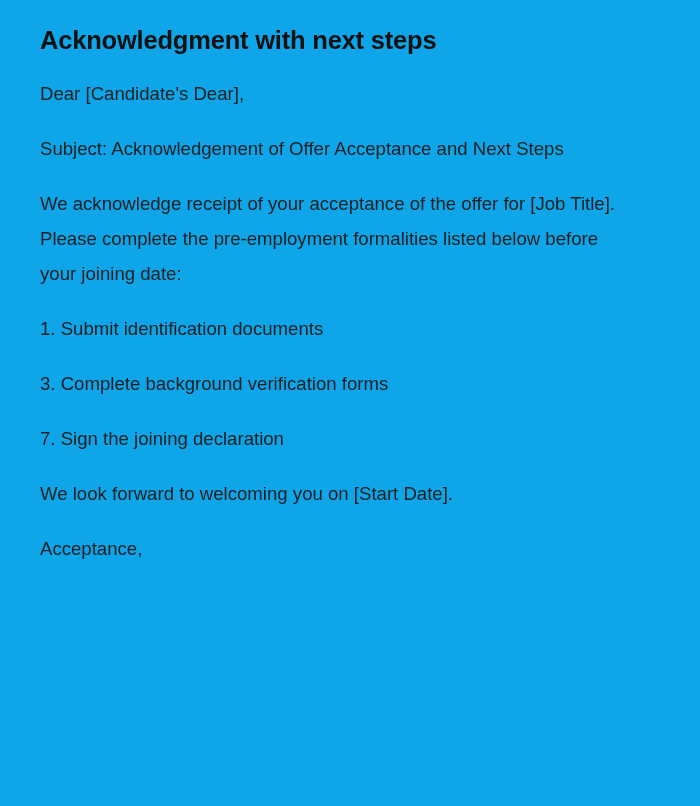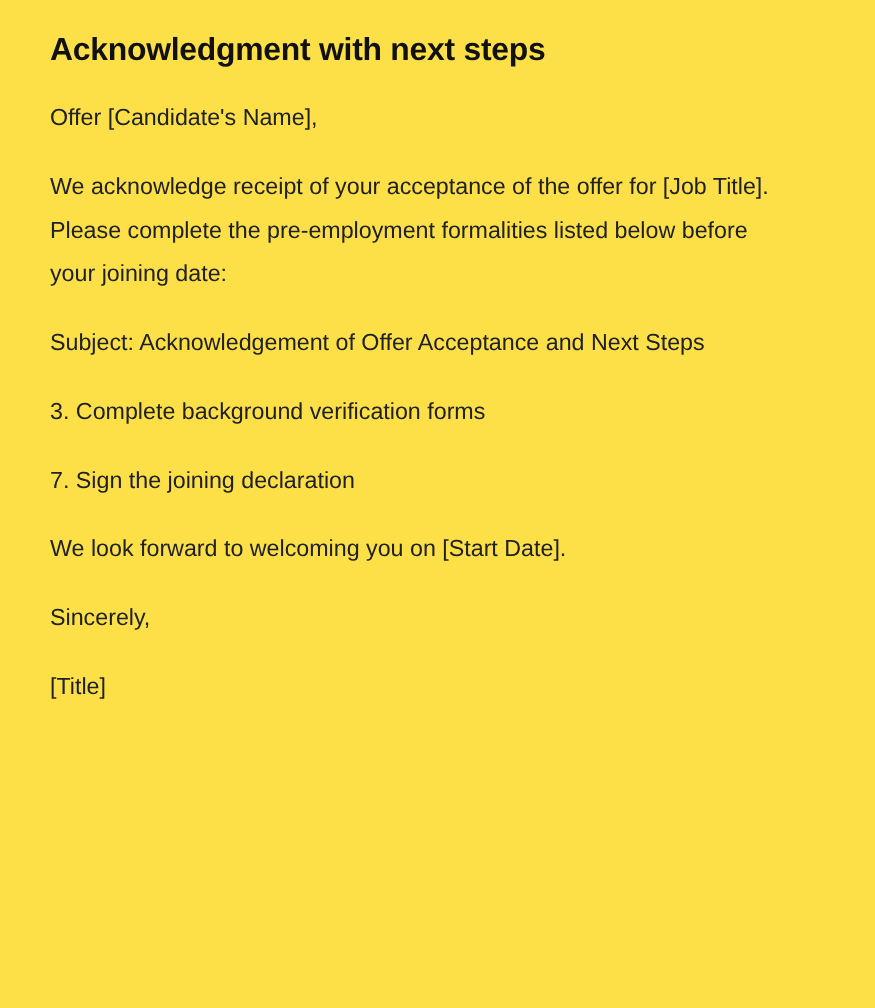--- a/index.html
+++ b/index.html
@@ -12,21 +12,21 @@
     height: 806px;
     font-family: "Liberation Sans", sans-serif;
     color: #202124;
     overflow: hidden;
   }
   .document {
     box-sizing: border-box;
     width: 700px;
     height: 806px;
     padding: 24px 84px 0 40px;
-    background: #fde047;
+    background: #0ea5e9;
   }
   .doc-title {
     font-size: 25.5px;
     font-weight: bold;
     line-height: 32px;
     letter-spacing: -0.2px;
     color: #111111;
     margin: 0 0 20px 0;
   }
   .doc-para {
@@ -44,32 +44,32 @@
     margin-bottom: 0;
   }
 </style>
 </head>
 <body>
 
 <div class="document">
 
   <h1 class="doc-title">Acknowledgment with next steps</h1>
 
-  <p class="doc-para">Offer [Candidate's Name],</p>
+  <p class="doc-para">Dear [Candidate's Dear],</p>
+
+  <p class="doc-para">Subject: Acknowledgement of Offer Acceptance and Next Steps</p>
 
   <p class="doc-para">We acknowledge receipt of your acceptance of the offer for [Job Title]. Please complete the pre-employment formalities listed below before your joining date:</p>
 
-  <p class="doc-para">Subject: Acknowledgement of Offer Acceptance and Next Steps</p>
-
+  <p class="doc-para list-item">1. Submit identification documents</p>
 
   <p class="doc-para list-item">3. Complete background verification forms</p>
 
   <p class="doc-para list-item">7. Sign the joining declaration</p>
 
   <p class="doc-para">We look forward to welcoming you on [Start Date].</p>
 
-  <p class="doc-para">Sincerely,</p>
+  <p class="doc-para">Acceptance,</p>
 
 
-  <p class="doc-para">[Title]</p>
 
 
 </div>
 
 </body></html>

